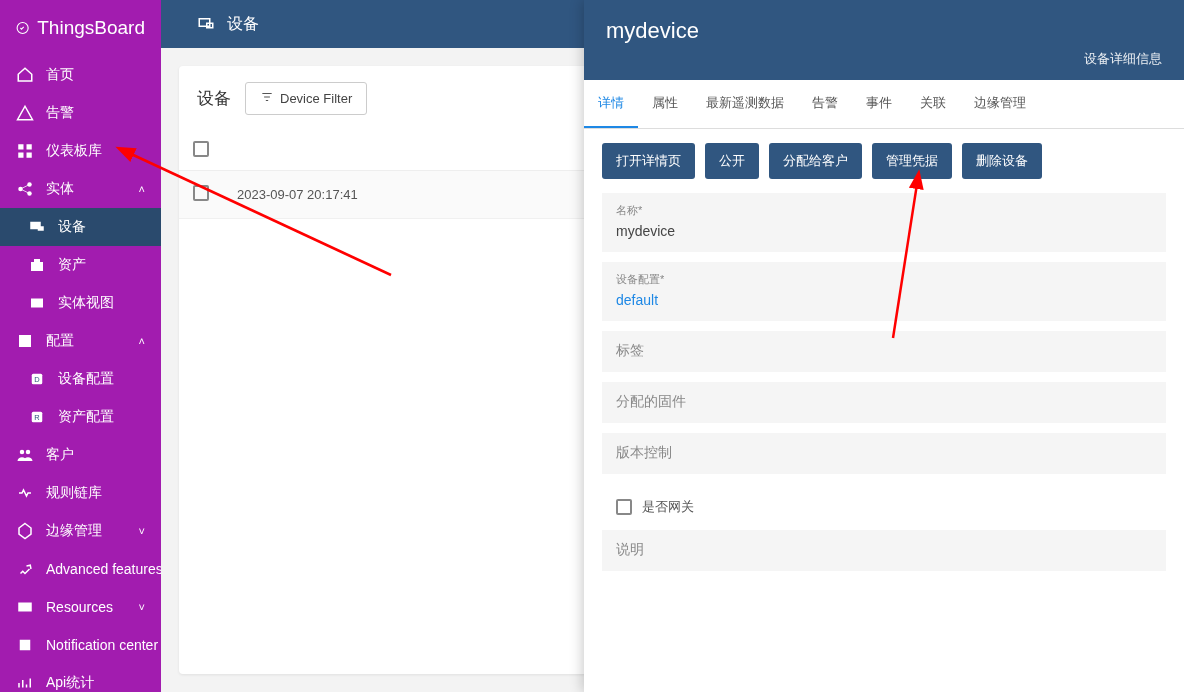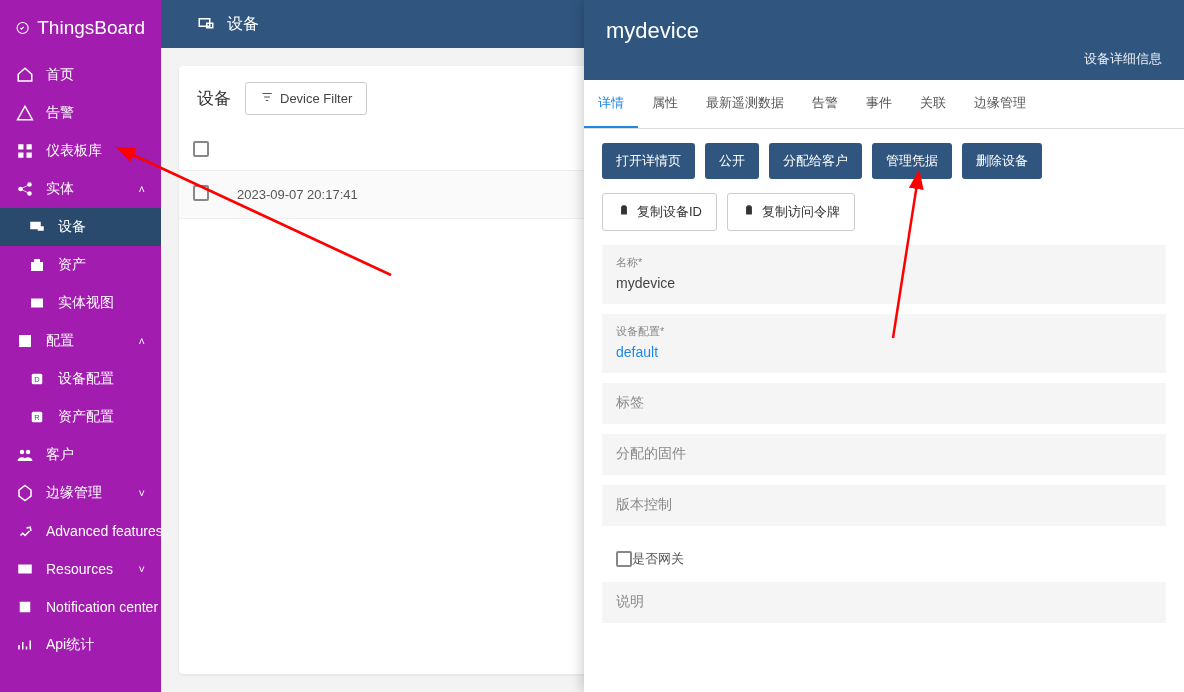--- a/index.html
+++ b/index.html
@@ -50,21 +50,21 @@
 .tab { padding: 14px 14px; cursor: pointer; white-space: nowrap; }
 .tab.active { color: #1e88e5; border-bottom: 2px solid #1e88e5; }
 .btn-row { display: flex; gap: 10px; padding: 14px 18px; flex-wrap: wrap; }
 .btn { background: #305680; color: #fff; border: none; padding: 9px 14px; font-size: 13px; border-radius: 3px; cursor: pointer; }
 .btn.outline { background: #fff; color: #333; border: 1px solid #ccc; display: flex; align-items: center; gap: 6px; }
 .form { flex: 1; overflow-y: auto; padding: 0 18px 18px; }
 .field { background: #f5f5f5; padding: 10px 14px 12px; margin-bottom: 10px; }
 .field-lbl { font-size: 11px; color: #888; margin-bottom: 4px; display: block; }
 .field-val { font-size: 14px; color: #444; }
 .field-val.link { color: #1e88e5; }
-.checkrow { display: flex; align-items: center; padding: 14px 14px; font-size: 13px; color: #555; }
+.checkrow { display: flex; align-items: center; gap: 10px; padding: 14px 14px; font-size: 13px; color: #555; }
 
 
 .arrow { position: absolute; pointer-events: none; }
 .arrow svg { overflow: visible; }
 </style>
 </head>
 <body>
 
 <div class="app">
   <div class="sidebar">
@@ -172,20 +172,28 @@
     </div>
         <div class="nav-item">
           <span class="icon">
             <svg width="18" height="18" viewBox="0 0 24 24" fill="#fff">
               <circle cx="8" cy="8" r="3"></circle>
               <circle cx="16" cy="8" r="3"></circle>
               <path d="M2 20c0-3 3-5 6-5s6 2 6 5M10 20c0-3 3-5 6-5s6 2 6 5"></path>
             </svg>
           </span>
     <span class="nav-label">客户</span>
+    </div>
+        <div class="nav-item">
+          <span class="icon">
+            <svg width="18" height="18" viewBox="0 0 24 24" fill="#fff">
+              <path d="M4 12h4l2-4 4 8 2-4h4" fill="none" stroke="#fff" stroke-width="2"></path>
+            </svg>
+          </span>
+    <span class="nav-label">规则链库</span>
     </div>
         <div class="nav-item">
           <span class="icon">
             <svg width="18" height="18" viewBox="0 0 24 24" fill="#fff">
               <path d="M12 2l8 6v8l-8 6-8-6V8z" fill="none" stroke="#fff" stroke-width="2"></path>
             </svg>
           </span>
     <span class="nav-label">边缘管理</span>
     <span class="chev">˅</span>
         </div>
@@ -311,36 +319,20 @@
           <div class="tab">关联</div>
           <div class="tab">边缘管理</div>
         </div>
       <div class="btn-row">
         <button class="btn">打开详情页</button>
         <button class="btn">公开</button>
         <button class="btn">分配给客户</button>
         <button class="btn">管理凭据</button>
         <button class="btn">删除设备</button>
       </div>
-      <div class="btn-row" style="padding-top:0">
-        <button class="btn outline">
-          <span><svg width="14" height="14" viewBox="0 0 24 24" fill="#333">
-                <rect x="7" y="4" width="10" height="14" rx="1"></rect>
-                <rect x="9" y="2" width="6" height="4" rx="1"></rect>
-              </svg></span>
-          <span>复制设备ID</span>
-        </button>
-        <button class="btn outline">
-          <span><svg width="14" height="14" viewBox="0 0 24 24" fill="#333">
-                <rect x="7" y="4" width="10" height="14" rx="1"></rect>
-                <rect x="9" y="2" width="6" height="4" rx="1"></rect>
-              </svg></span>
-          <span>复制访问令牌</span>
-        </button>
-      </div>
       <div class="form">
         <div class="field">
           <span class="field-lbl">名称*</span>
           <span class="field-val">mydevice</span>
         </div>
         <div class="field">
           <span class="field-lbl">设备配置*</span>
           <span class="field-val link">default</span>
         </div>
         <div class="field">

